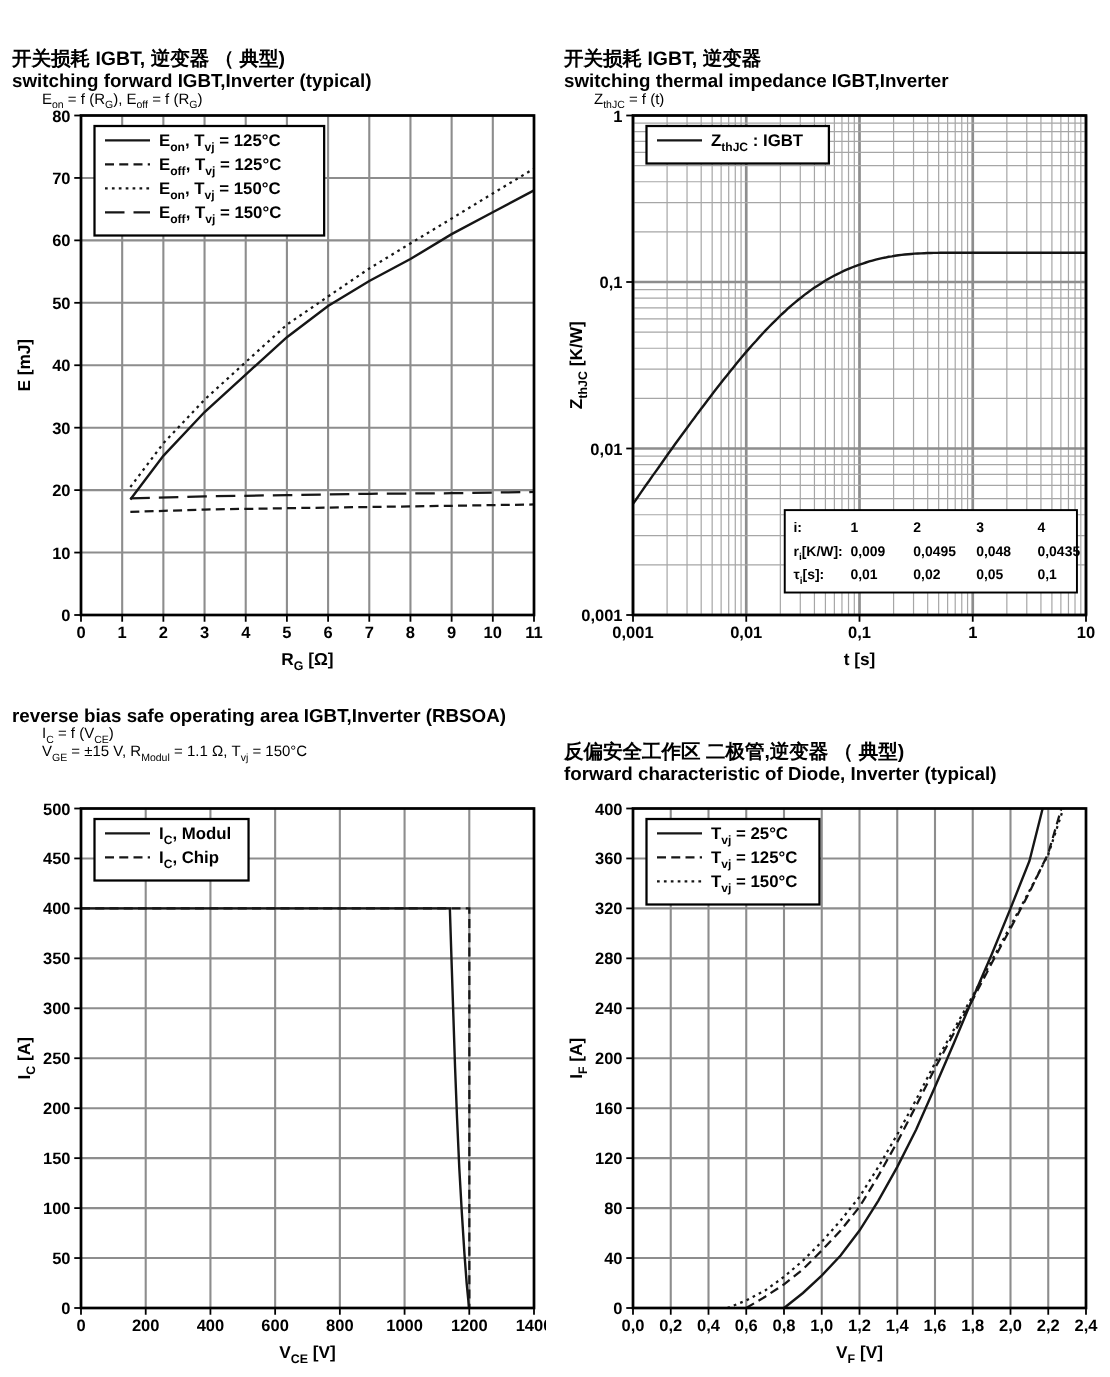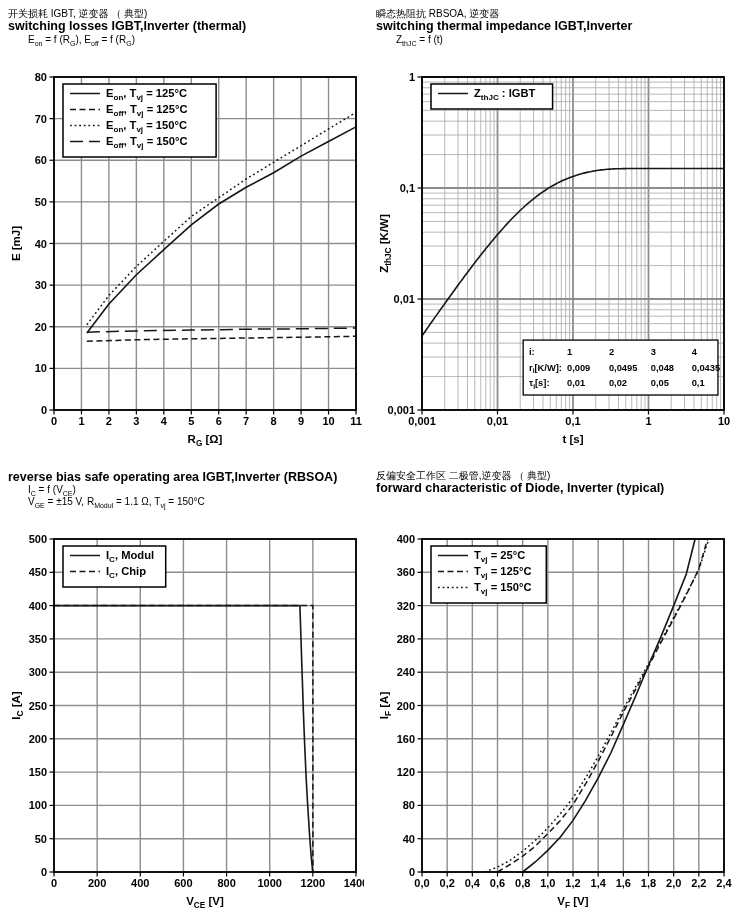--- a/index.html
+++ b/index.html
@@ -1,35 +1,35 @@
 <!DOCTYPE html>
 <html><head>
 <meta charset="utf-8">
 <style>
   html,body{margin:0;padding:0;background:#fff;overflow:hidden;}
   body{width:740px;height:918px;font-family:"Liberation Sans","DejaVu Sans",sans-serif;color:#000;}
   .page{width:740px;height:918px;box-sizing:border-box;padding:8px 4px 2px 8px;
         display:grid;grid-template-columns:368px 360px;grid-template-rows:450px 452px;row-gap:12px;}
   .cell{display:flex;flex-direction:column;}
   .hdr{height:58px;flex:0 0 58px;}
-  .t-zh{font-size:10px;font-weight:normal;line-height:1.12;white-space:nowrap;}
+  .t-zh{font-size:13px;font-weight:bold;line-height:1.12;white-space:nowrap;margin-top:24px;}
   .t-en{font-size:12.5px;font-weight:bold;line-height:1.15;white-space:nowrap;}
   .t-cond{font-size:10px;font-weight:normal;line-height:1.2;white-space:nowrap;padding-left:20px;}
   sub{font-size:70%;line-height:0;}
   svg.chart{display:block;}
 </style>
 </head>
 <body>
 
 <div class="page">
 
   <figure class="cell" style="margin:0">
     <div class="hdr">
       <div class="t-zh">开关损耗 IGBT, 逆变器 （ 典型)</div>
-      <div class="t-en">switching losses IGBT,Inverter (thermal)</div>
+      <div class="t-en">switching forward IGBT,Inverter (typical)</div>
       <div class="t-cond">E<sub>on</sub> = f (R<sub>G</sub>), E<sub>off</sub> = f (R<sub>G</sub>)</div>
     </div>
     <svg class="chart" width="356" height="390" viewBox="0 0 356 390">
         <g>
           <line x1="46" y1="11" x2="46" y2="344" stroke="#8d8d8d" stroke-width="1.4"></line>
           <line x1="73.45454545454545" y1="11" x2="73.45454545454545" y2="344" stroke="#8d8d8d" stroke-width="1.4"></line>
           <line x1="100.9090909090909" y1="11" x2="100.9090909090909" y2="344" stroke="#8d8d8d" stroke-width="1.4"></line>
           <line x1="128.36363636363637" y1="11" x2="128.36363636363637" y2="344" stroke="#8d8d8d" stroke-width="1.4"></line>
           <line x1="155.8181818181818" y1="11" x2="155.8181818181818" y2="344" stroke="#8d8d8d" stroke-width="1.4"></line>
           <line x1="183.27272727272728" y1="11" x2="183.27272727272728" y2="344" stroke="#8d8d8d" stroke-width="1.4"></line>
@@ -111,21 +111,21 @@
           <line x1="62" y1="59.5" x2="92" y2="59.5" stroke="#161616" stroke-width="1.5" stroke-dasharray="1.8,2.8"></line>
           <text x="98" y="63" font-size="11.2" text-anchor="start" font-weight="bold" fill="#000" font-family="&quot;Liberation Sans&quot;,&quot;DejaVu Sans&quot;,sans-serif"><tspan>E</tspan><tspan dy="3.36" font-size="8.06">on</tspan><tspan dy="-3.36">, T</tspan><tspan dy="3.36" font-size="8.06">vj</tspan><tspan dy="-3.36"> = 150°C</tspan></text>
           <line x1="62" y1="75.5" x2="92" y2="75.5" stroke="#161616" stroke-width="1.5" stroke-dasharray="13,6"></line>
           <text x="98" y="79" font-size="11.2" text-anchor="start" font-weight="bold" fill="#000" font-family="&quot;Liberation Sans&quot;,&quot;DejaVu Sans&quot;,sans-serif"><tspan>E</tspan><tspan dy="3.36" font-size="8.06">off</tspan><tspan dy="-3.36">, T</tspan><tspan dy="3.36" font-size="8.06">vj</tspan><tspan dy="-3.36"> = 150°C</tspan></text>
         </g>
       </svg>
   </figure>
 
   <figure class="cell" style="margin:0">
     <div class="hdr">
-      <div class="t-zh">瞬态热阻抗 RBSOA, 逆变器</div>
+      <div class="t-zh">开关损耗 IGBT, 逆变器</div>
       <div class="t-en">switching thermal impedance IGBT,Inverter</div>
       <div class="t-cond">Z<sub>thJC</sub> = f (t)</div>
       <div class="t-cond"></div>
     </div>
     <svg class="chart" width="356" height="390" viewBox="0 0 356 390">
         <g>
           <line x1="68.72776467263058" y1="11" x2="68.72776467263058" y2="344" stroke="#a6a6a6" stroke-width="0.8"></line>
           <line x1="82.02265473133453" y1="11" x2="82.02265473133453" y2="344" stroke="#a6a6a6" stroke-width="0.8"></line>
           <line x1="91.45552934526117" y1="11" x2="91.45552934526117" y2="344" stroke="#a6a6a6" stroke-width="0.8"></line>
           <line x1="98.77223532736942" y1="11" x2="98.77223532736942" y2="344" stroke="#a6a6a6" stroke-width="0.8"></line>

